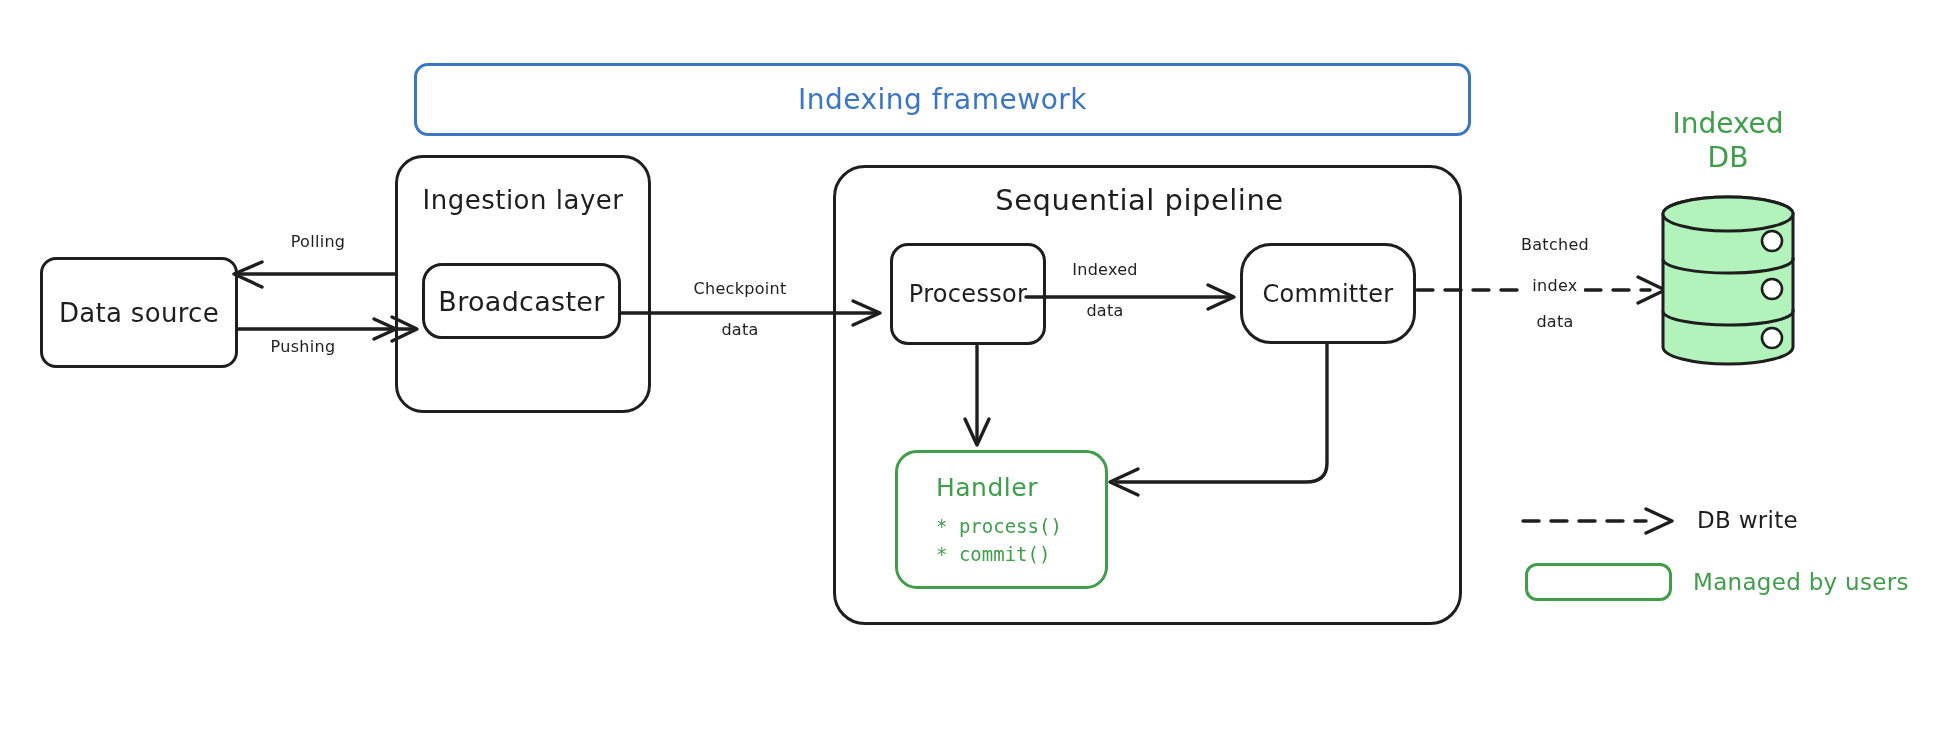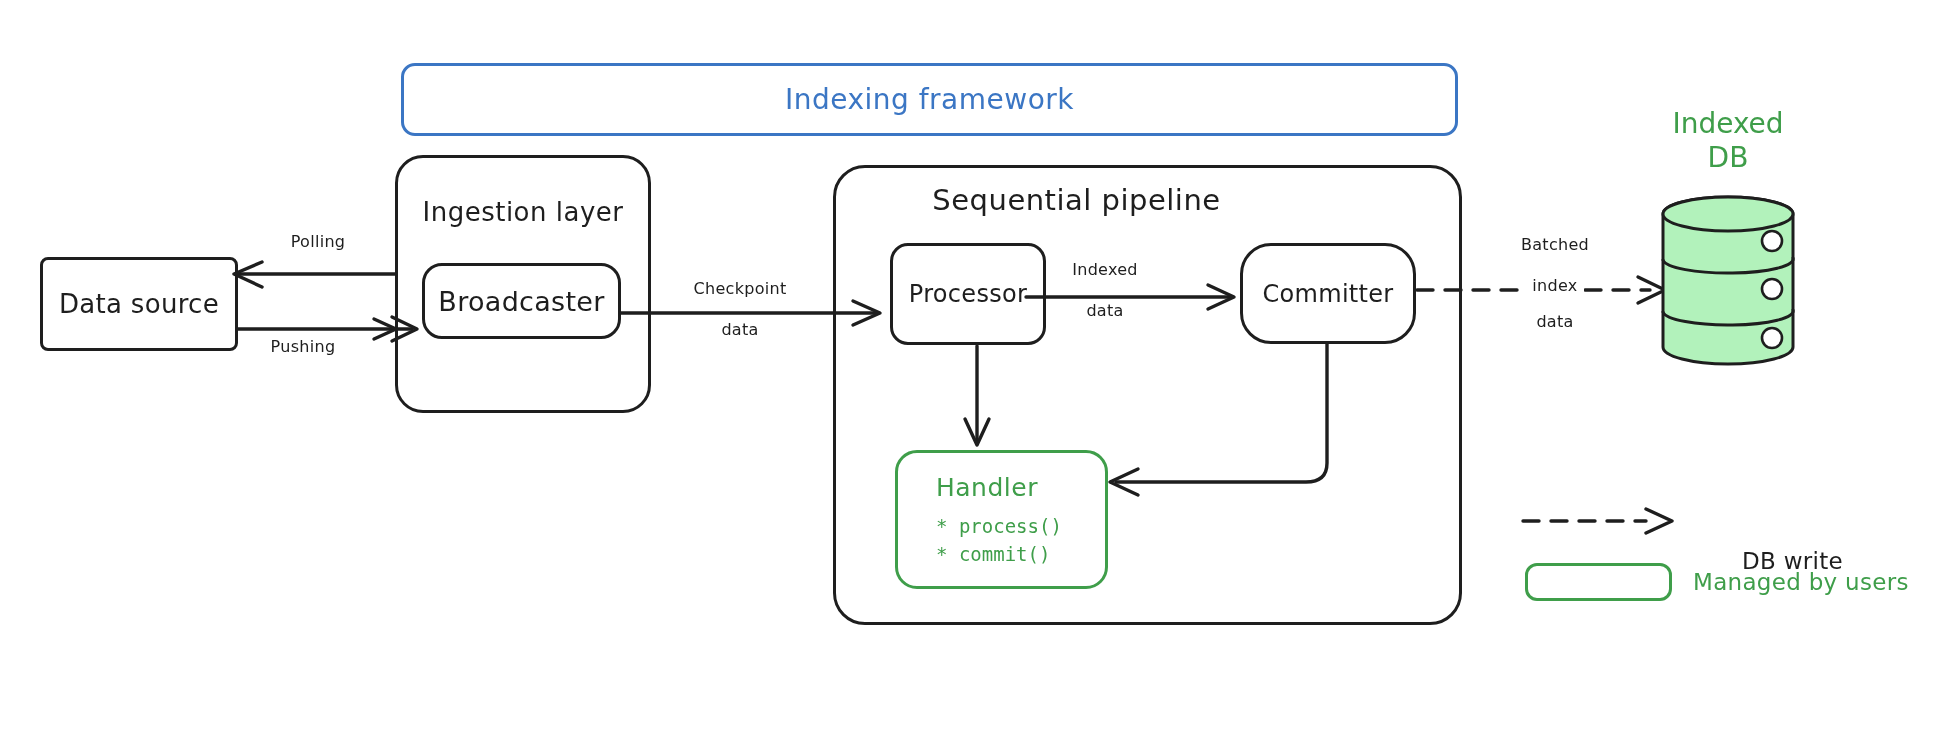--- a/index.html
+++ b/index.html
@@ -108,39 +108,39 @@
       <path d="M 1663 260 A 65 14 0 0 0 1793 258" fill="none"></path>
       <path d="M 1663 312 A 65 14 0 0 0 1793 310" fill="none"></path>
       <circle cx="1772" cy="241" r="10" fill="#ffffff" stroke-width="2.6"></circle>
       <circle cx="1772" cy="289" r="10" fill="#ffffff" stroke-width="2.6"></circle>
       <circle cx="1772" cy="338" r="10" fill="#ffffff" stroke-width="2.6"></circle>
     </g>
   </svg>
 
   <div class="layer nodes">
 
-    <div class="abs blue-frame" style="left:401px; top:63px; width:1057px; height:73px;">
+    <div class="abs blue-frame" style="left:414px; top:63px; width:1057px; height:73px;">
       <span class="blue-title">Indexing framework</span>
     </div>
 
-    <div class="abs box" style="left:40px; top:257px; width:198px; height:94px; border-radius:8px;">
+    <div class="abs box" style="left:40px; top:257px; width:198px; height:111px; border-radius:16px;">
       <span class="node-label">Data source</span>
     </div>
 
     <div class="abs box" style="left:395px; top:155px; width:256px; height:258px; border-radius:28px; align-items:flex-start;">
-      <span class="container-label" style="margin-top:39px;">Ingestion layer</span>
+      <span class="container-label" style="margin-top:27px;">Ingestion layer</span>
     </div>
 
     <div class="abs box" style="left:422px; top:263px; width:199px; height:76px; border-radius:20px;">
       <span class="node-label" style="font-size:27px;">Broadcaster</span>
     </div>
 
     <div class="abs box" style="left:833px; top:165px; width:629px; height:460px; border-radius:32px;">
     </div>
-    <div class="abs" style="left:819px; top:183px; width:515px; text-align:center; font-size:29px; letter-spacing:0.5px;">Sequential pipeline</div>
+    <div class="abs" style="left:882px; top:183px; width:515px; text-align:center; font-size:29px; letter-spacing:0.5px;">Sequential pipeline</div>
 
     <div class="abs box" style="left:890px; top:243px; width:156px; height:102px; border-radius:18px;">
       <span class="node-label" style="font-size:24px;">Processor</span>
     </div>
 
     <div class="abs box" style="left:1240px; top:243px; width:176px; height:101px; border-radius:31px;">
       <span class="node-label" style="font-size:24px;">Committer</span>
     </div>
 
     <div class="abs green-border" style="left:895px; top:450px; width:213px; height:139px; padding:20px 0 16px 38px;">
@@ -163,19 +163,19 @@
     <div class="abs edge-label" style="left:640px; top:279px; width:200px;">Checkpoint</div>
     <div class="abs edge-label" style="left:640px; top:320px; width:200px;">data</div>
 
     <div class="abs edge-label" style="left:1030px; top:260px; width:150px;">Indexed</div>
     <div class="abs edge-label" style="left:1030px; top:301px; width:150px;">data</div>
 
     <div class="abs edge-label" style="left:1479px; top:235px; width:152px;">Batched</div>
     <div class="abs edge-label" style="left:1479px; top:276px; width:152px;"><span class="on-line">index</span></div>
     <div class="abs edge-label" style="left:1479px; top:312px; width:152px;">data</div>
 
-    <div class="abs legend-text" style="left:1742px; top:507px;margin-top:41px;">DB write</div>
+    <div class="abs legend-text" style="left:1697px; top:507px;">DB write</div>
 
     <div class="abs green-border" style="left:1525px; top:563px; width:147px; height:38px; border-radius:12px;"></div>
     <div class="abs legend-text green" style="left:1693px; top:569px;">Managed by users</div>
 
   </div>
 </div>
 
 </body></html>

